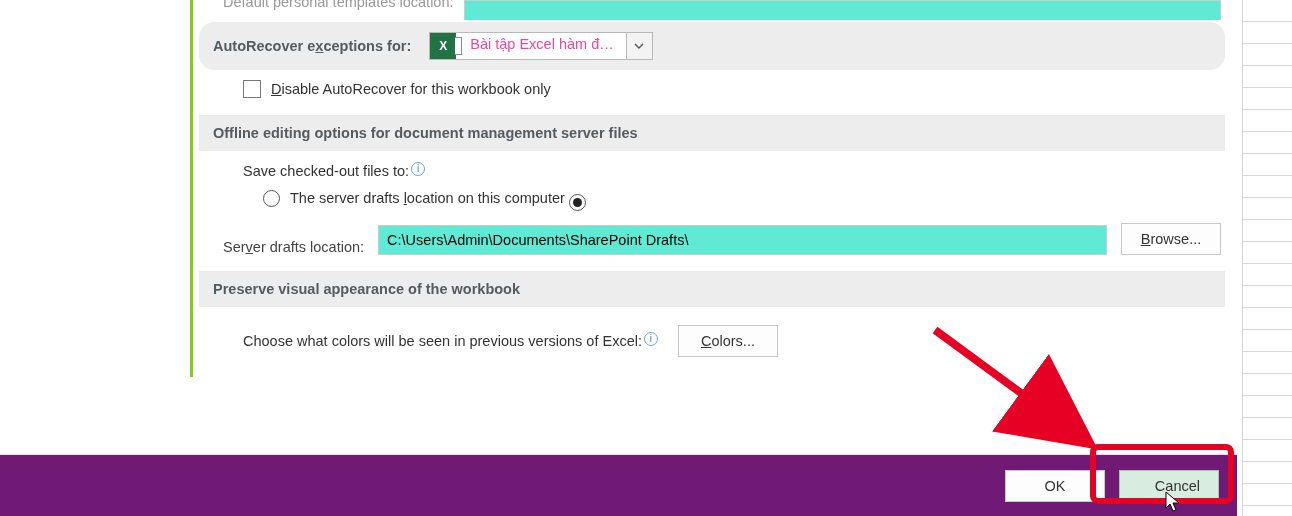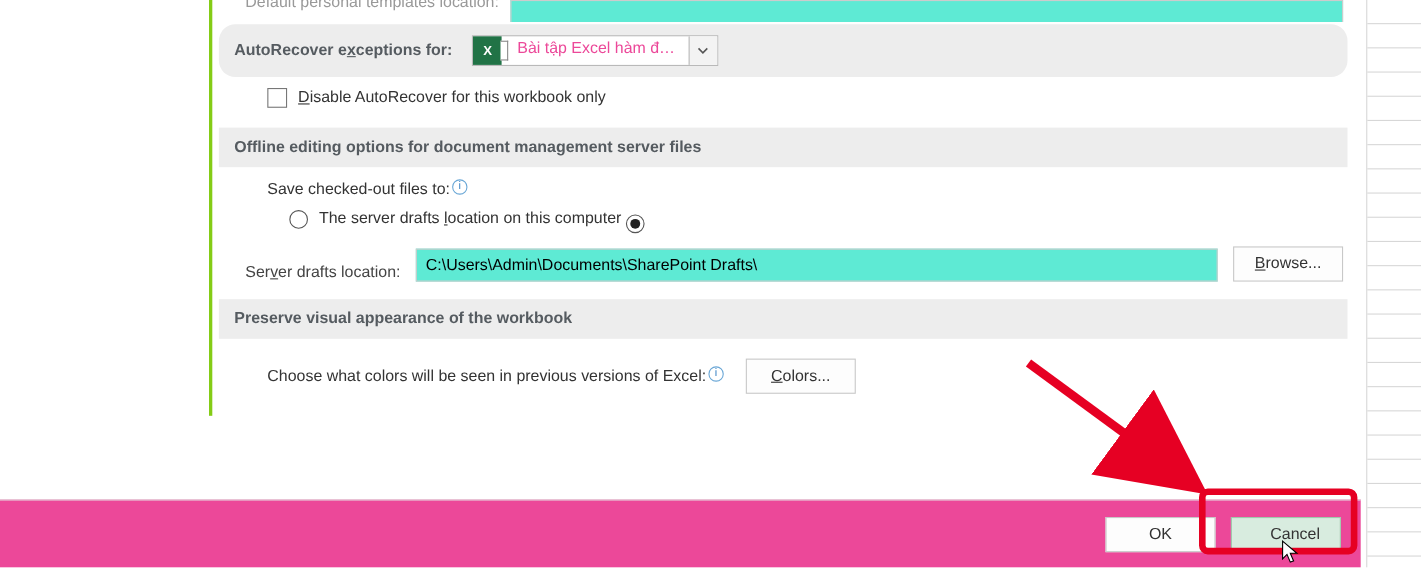--- a/index.html
+++ b/index.html
@@ -182,21 +182,21 @@
   }
 
   
   .dialog-footer {
     position: absolute;
     left: 0;
     bottom: 0;
     width: 1237px;
     height: 62px;
     border-top: 1px solid #e3e3e3;
-    background: #ec4899;
+    background: #701a75;
     display:flex;
     justify-content:flex-end;
     align-items:center;
     gap: 14px;
     padding-right: 18px;
   }
   .btn.cancel {
     background: var(--accent-cancel);
     border-color:#9fc9ac;
     text-align:right;

